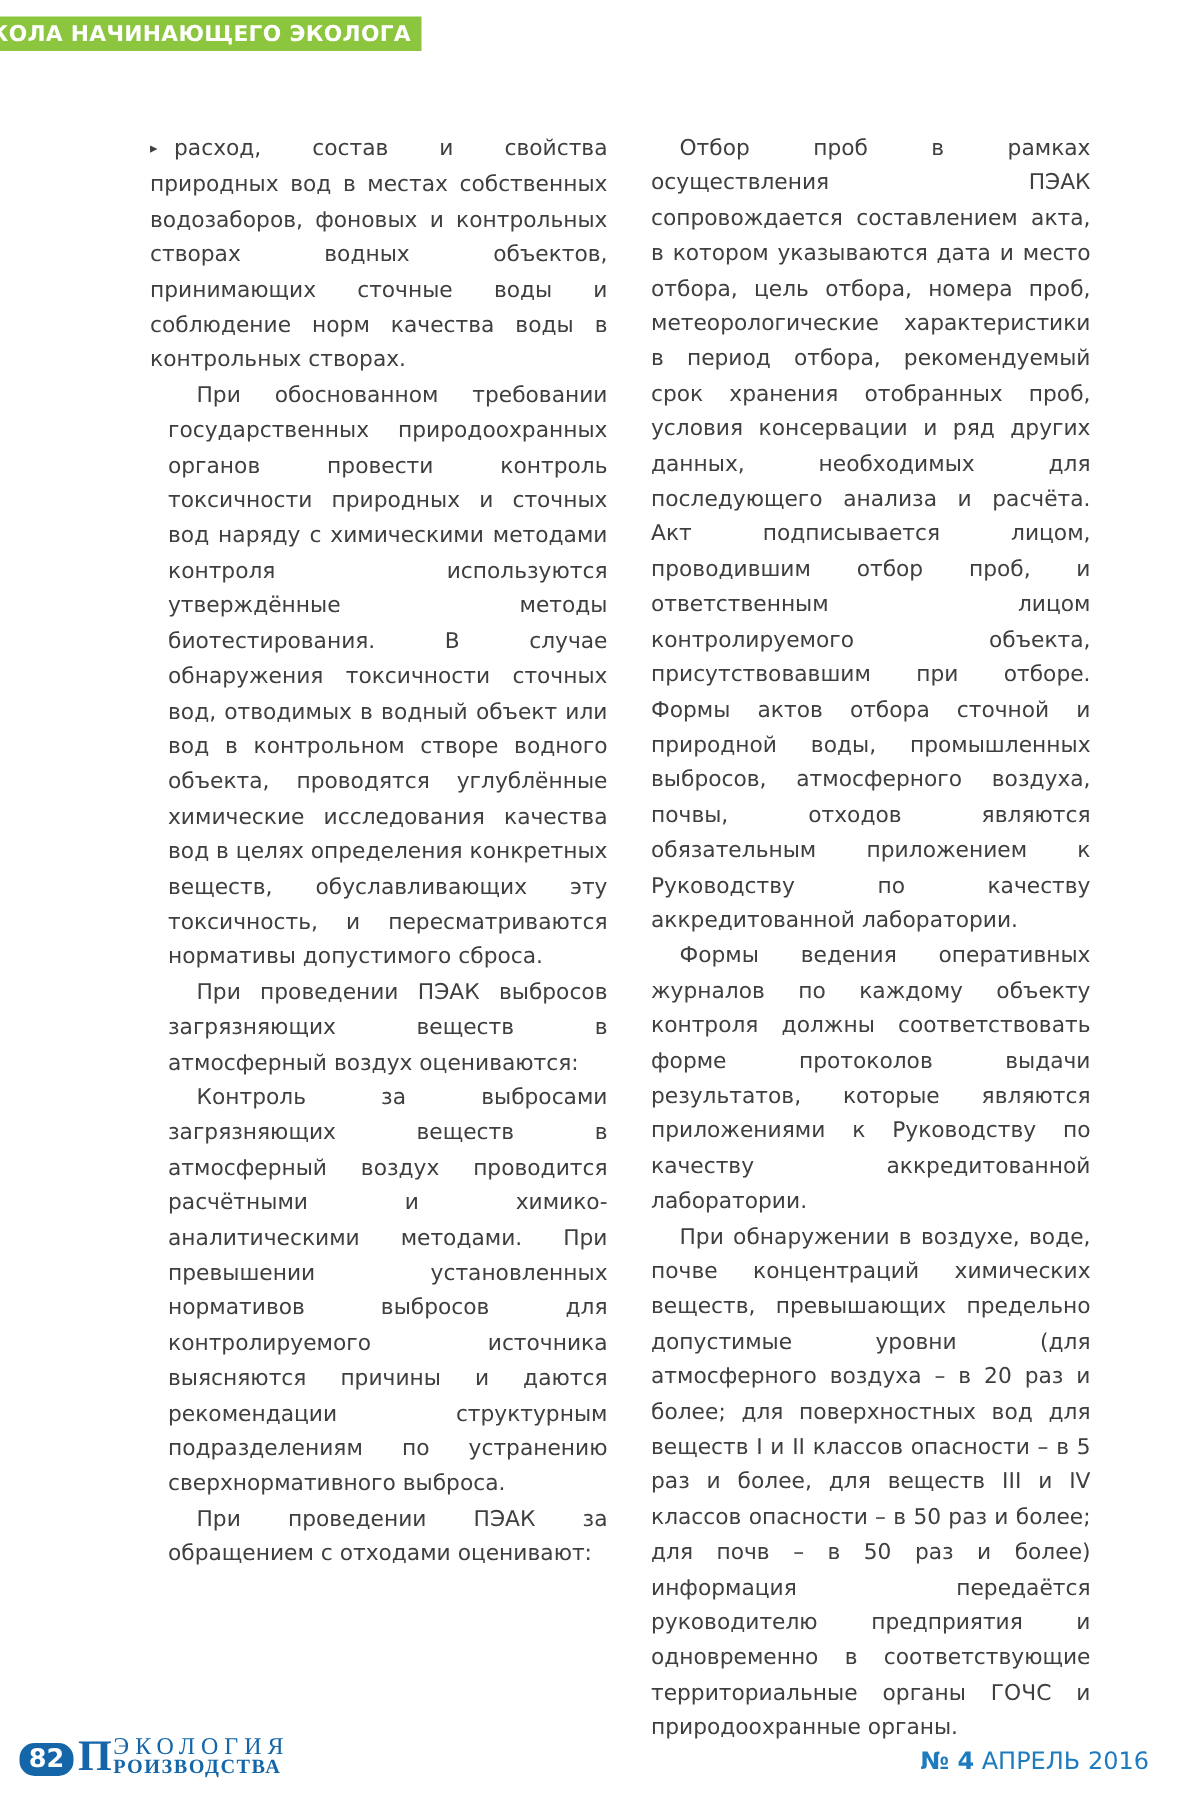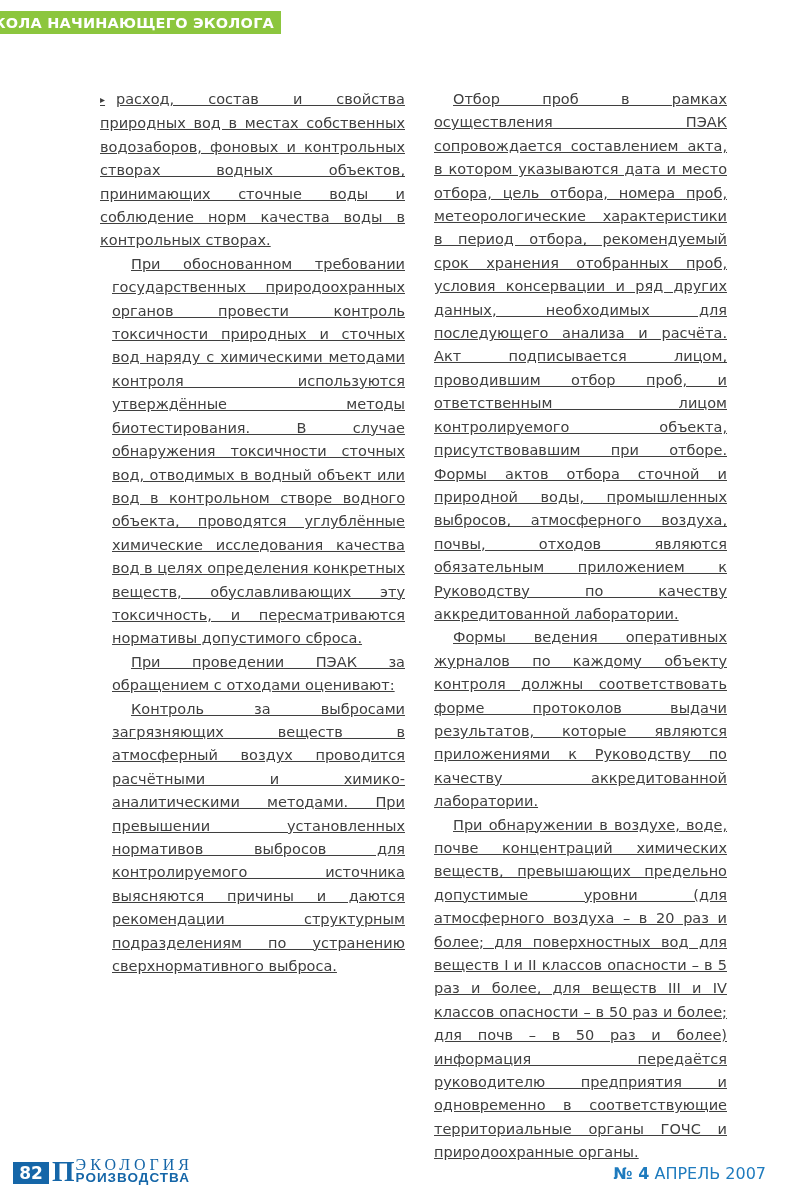--- a/index.html
+++ b/index.html
@@ -31,91 +31,92 @@
     width:627px;
     display:flex; gap:17px;
   }
   .col {
     width:305px;
     color:var(--text);
     font-size:14.5px;
     line-height:23.4px;
     text-align:justify;
   }
-  .para { margin:0;text-decoration:underline; }
+  .para { margin:0; }
   .para.indent { text-indent:19px;margin-left:12px; }
   .bullet-icon {
     font-size:10px;
     margin-right:11px;
     position:relative; top:-1px;
     color:var(--text);
   }
   .footer {
     position:absolute; left:0; bottom:8px;
     width:800px; height:30px;
   }
   .page-num-box {
     position:absolute; left:13px; top:5px;
     width:36px; height:22px;
     background:var(--blue);
     color:#ffffff; font-weight:bold; font-size:17px;
-    display:flex; align-items:center; justify-content:center;
+    display:flex; align-items:center; justify-content:center;border-radius:10px;
   }
   .logo {
     position:absolute; left:52px; top:1px;
     display:flex; align-items:flex-start;
     color:var(--blue);
   }
   .logo-initial {
     font-family:"Liberation Serif", serif;
     font-size:29px; font-weight:bold; line-height:26px;
   }
   .logo-stack { display:flex; flex-direction:column; margin-left:1px; padding-top:1px; }
   .logo-top {
     font-family:"Liberation Serif", serif;
     font-weight:normal; font-size:16px; letter-spacing:4px; line-height:12px;
   }
   .logo-bottom {
-    font-family:Liberation Sans, sans-serif;
+    font-family:Liberation Serif, serif;
     font-weight:bold; font-size:13.5px; letter-spacing:1px; line-height:13px;
   }
   .issue {
     position:absolute; right:34px; top:7px;
     color:var(--blue2); font-size:16px; white-space:nowrap;
   }
   .issue .num { font-weight:bold; margin-right:5px; }
 </style>
 </head>
 <body>
 
 <div class="header-bar">
   <span>ШКОЛА НАЧИНАЮЩЕГО ЭКОЛОГА</span>
 </div>
 
 <div class="columns">
   <div class="col" id="col-left">
       <p class="para bullet"><span class="bullet-icon">▸</span>расход, состав и свойства природных вод в местах собственных водозаборов, фоновых и контрольных створах водных объектов, принимающих сточные воды и соблюдение норм качества воды в контрольных створах.</p>
       <p class="para indent">При обоснованном требовании государственных природоохранных органов провести контроль токсичности природных и сточных вод наряду с химическими методами контроля используются утверждённые методы биотестирования. В случае обнаружения токсичности сточных вод, отводимых в водный объект или вод в контрольном створе водного объекта, проводятся углублённые химические исследования качества вод в целях определения конкретных веществ, обуславливающих эту токсичность, и пересматриваются нормативы допустимого сброса.</p>
+      <p class="para indent">При проведении ПЭАК выбросов загрязняющих веществ в атмосферный воздух оцениваются:</p>
+      <p class="para indent">Контроль за выбросами загрязняющих веществ в атмосферный воздух проводится расчётными и химико-аналитическими методами. При превышении установленных нормативов выбросов для контролируемого источника выясняются причины и даются рекомендации структурным подразделениям по устранению сверхнормативного выброса.</p>
       <p class="para indent">При проведении ПЭАК за обращением с отходами оценивают:</p>
-      <p class="para indent">Контроль за выбросами загрязняющих веществ в атмосферный воздух проводится расчётными и химико-аналитическими методами. При превышении установленных нормативов выбросов для контролируемого источника выясняются причины и даются рекомендации структурным подразделениям по устранению сверхнормативного выброса.</p>
     </div>
   <div class="col" id="col-right">
       <p class="para indent">Отбор проб в рамках осуществления ПЭАК сопровождается составлением акта, в котором указываются дата и место отбора, цель отбора, номера проб, метеорологические характеристики в период отбора, рекомендуемый срок хранения отобранных проб, условия консервации и ряд других данных, необходимых для последующего анализа и расчёта. Акт подписывается лицом, проводившим отбор проб, и ответственным лицом контролируемого объекта, присутствовавшим при отборе. Формы актов отбора сточной и природной воды, промышленных выбросов, атмосферного воздуха, почвы, отходов являются обязательным приложением к Руководству по качеству аккредитованной лаборатории.</p>
       <p class="para indent">Формы ведения оперативных журналов по каждому объекту контроля должны соответствовать форме протоколов выдачи результатов, которые являются приложениями к Руководству по качеству аккредитованной лаборатории.</p>
       <p class="para indent">При обнаружении в воздухе, воде, почве концентраций химических веществ, превышающих предельно допустимые уровни (для атмосферного воздуха – в 20 раз и более; для поверхностных вод для веществ I и II классов опасности – в 5 раз и более, для веществ III и IV классов опасности – в 50 раз и более; для почв – в 50 раз и более) информация передаётся руководителю предприятия и одновременно в соответствующие территориальные органы ГОЧС и природоохранные органы.</p>
     </div>
 </div>
 
 <div class="footer">
   <div class="page-num-box">
     <span>82</span>
   </div>
   <div class="logo">
     <span class="logo-initial">П</span>
     <span class="logo-stack">
       <span class="logo-top">ЭКОЛОГИЯ</span>
       <span class="logo-bottom">РОИЗВОДСТВА</span>
     </span>
   </div>
   <div class="issue">
-    <span class="num">№ 4</span><span>АПРЕЛЬ 2007</span>
+    <span class="num">№ 4</span><span>АПРЕЛЬ 2016</span>
   </div>
 </div>
 
 </body></html>

